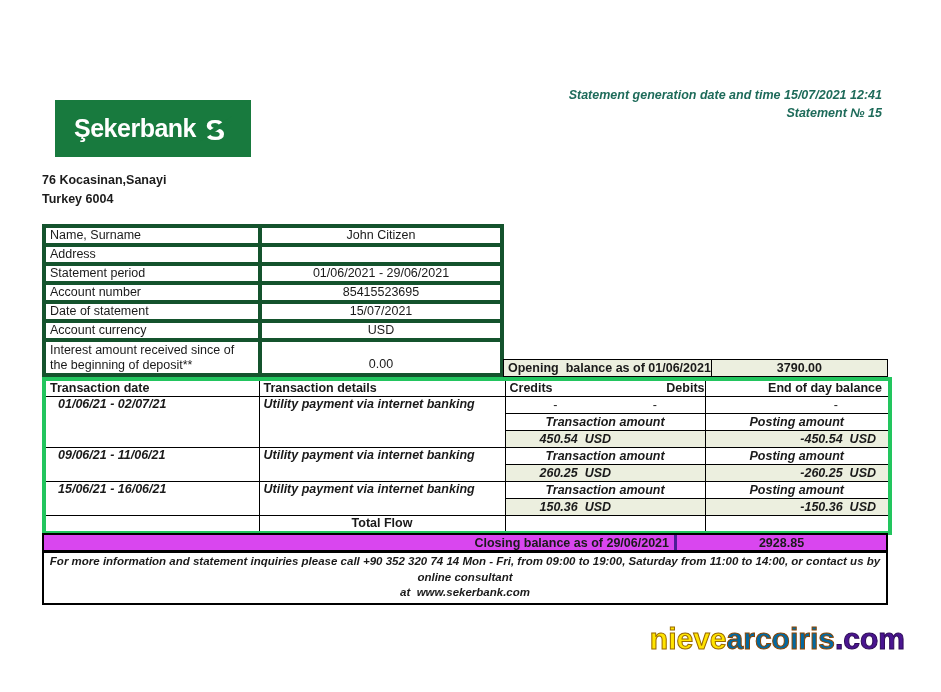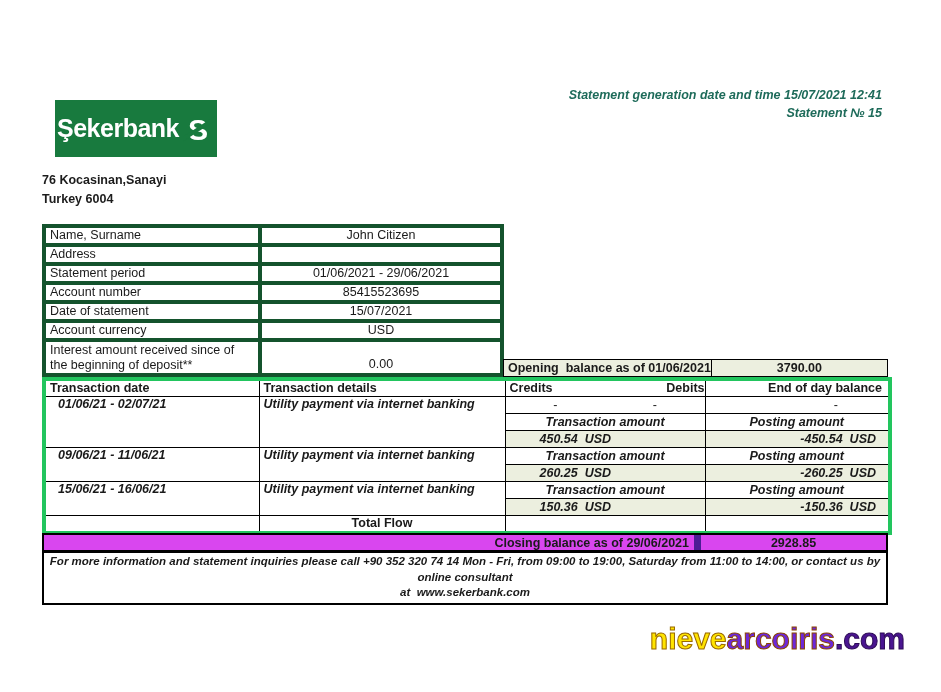--- a/index.html
+++ b/index.html
@@ -20,21 +20,21 @@
     color: #1e6b5a;
     font-weight: 700;
     font-style: italic;
     font-size: 12.5px;
     line-height: 18px;
   }
 
   
   .logo {
     left: 55px; top: 100px;
-    width: 162px; height: 57px;
+    width: 196px; height: 57px;
     background: #187a3e;
     display: flex; align-items: center; justify-content: center;
     gap: 4px;
   }
   .logo-text {
     color: #fff;
     font-size: 25px;
     font-weight: 700;
     letter-spacing: -0.5px;
   }
@@ -123,21 +123,21 @@
     width: 846px; height: 19px;
     display: flex;
     border: 2px solid #000;
     background: #d946ef;
     font-size: 12.5px;
     font-weight: 700;
     line-height: 14px;
     align-items: center;
   }
   .closing-row .cl-label { flex: 1; text-align: right; padding-right: 5px; }
-  .closing-row .cl-value { width: 192px; border-left: 7px solid #4c1d95; align-self: stretch; display:flex; align-items:center; justify-content:center; }
+  .closing-row .cl-value { width: 212px; border-left: 3px solid #4c1d95; align-self: stretch; display:flex; align-items:center; justify-content:center; }
 
   
   .footer-box {
     left: 42px; top: 551px;
     width: 846px;
     border: 2px solid #000;
     text-align: center;
     font-weight: 700;
     font-style: italic;
     font-size: 11.5px;
@@ -148,21 +148,21 @@
 
   
   .watermark {
     top: 622px; right: 36px;
     font-size: 30px;
     font-weight: 800;
     letter-spacing: 0;
     white-space: nowrap;
   }
   .wm-yellow { color: #ffe400; -webkit-text-stroke: 1px #9a6a00; }
-  .wm-orange { color: #6d28d9; -webkit-text-stroke: 1px #8a4400; }
+  .wm-orange { color: #0369a1; -webkit-text-stroke: 1px #8a4400; }
   .wm-purple { color: #4a1591; -webkit-text-stroke: 1px #2c0a55; }
 </style>
 </head>
 <body>
 
 <div class="abs gen-header">
   <div>Statement generation date and time 15/07/2021 12:41</div>
   <div>Statement № 15</div>
 </div>
 

